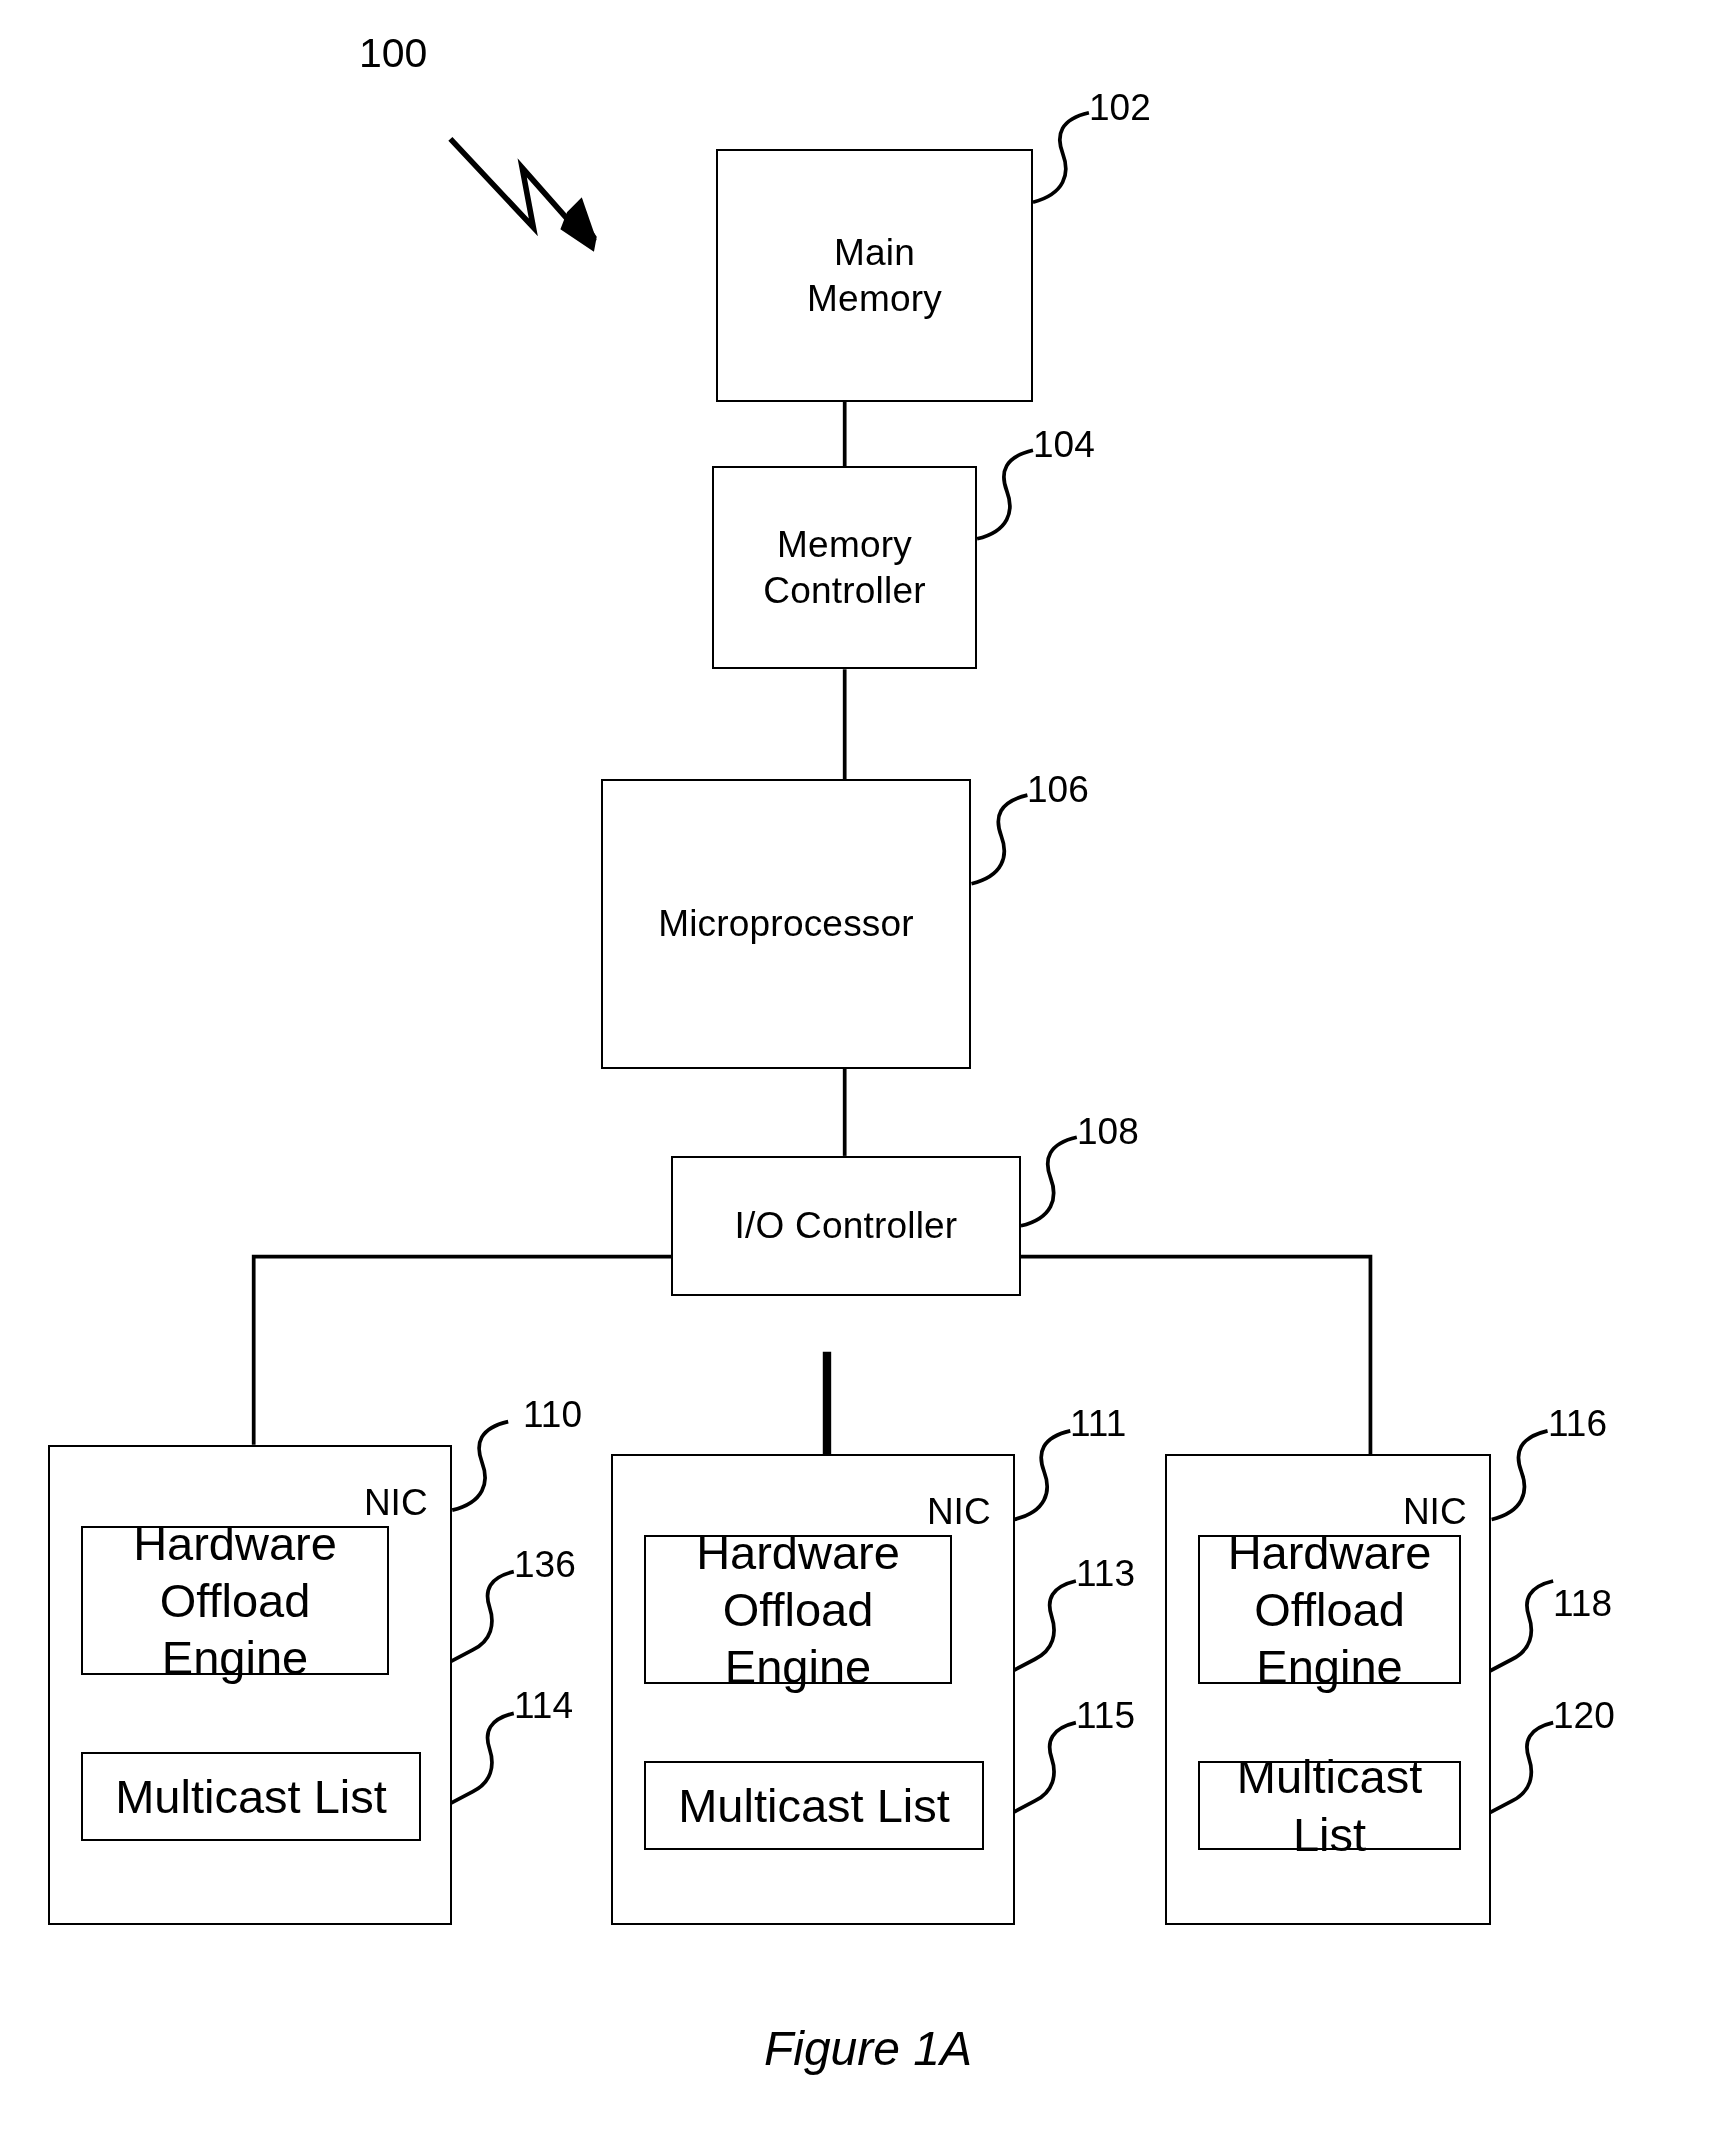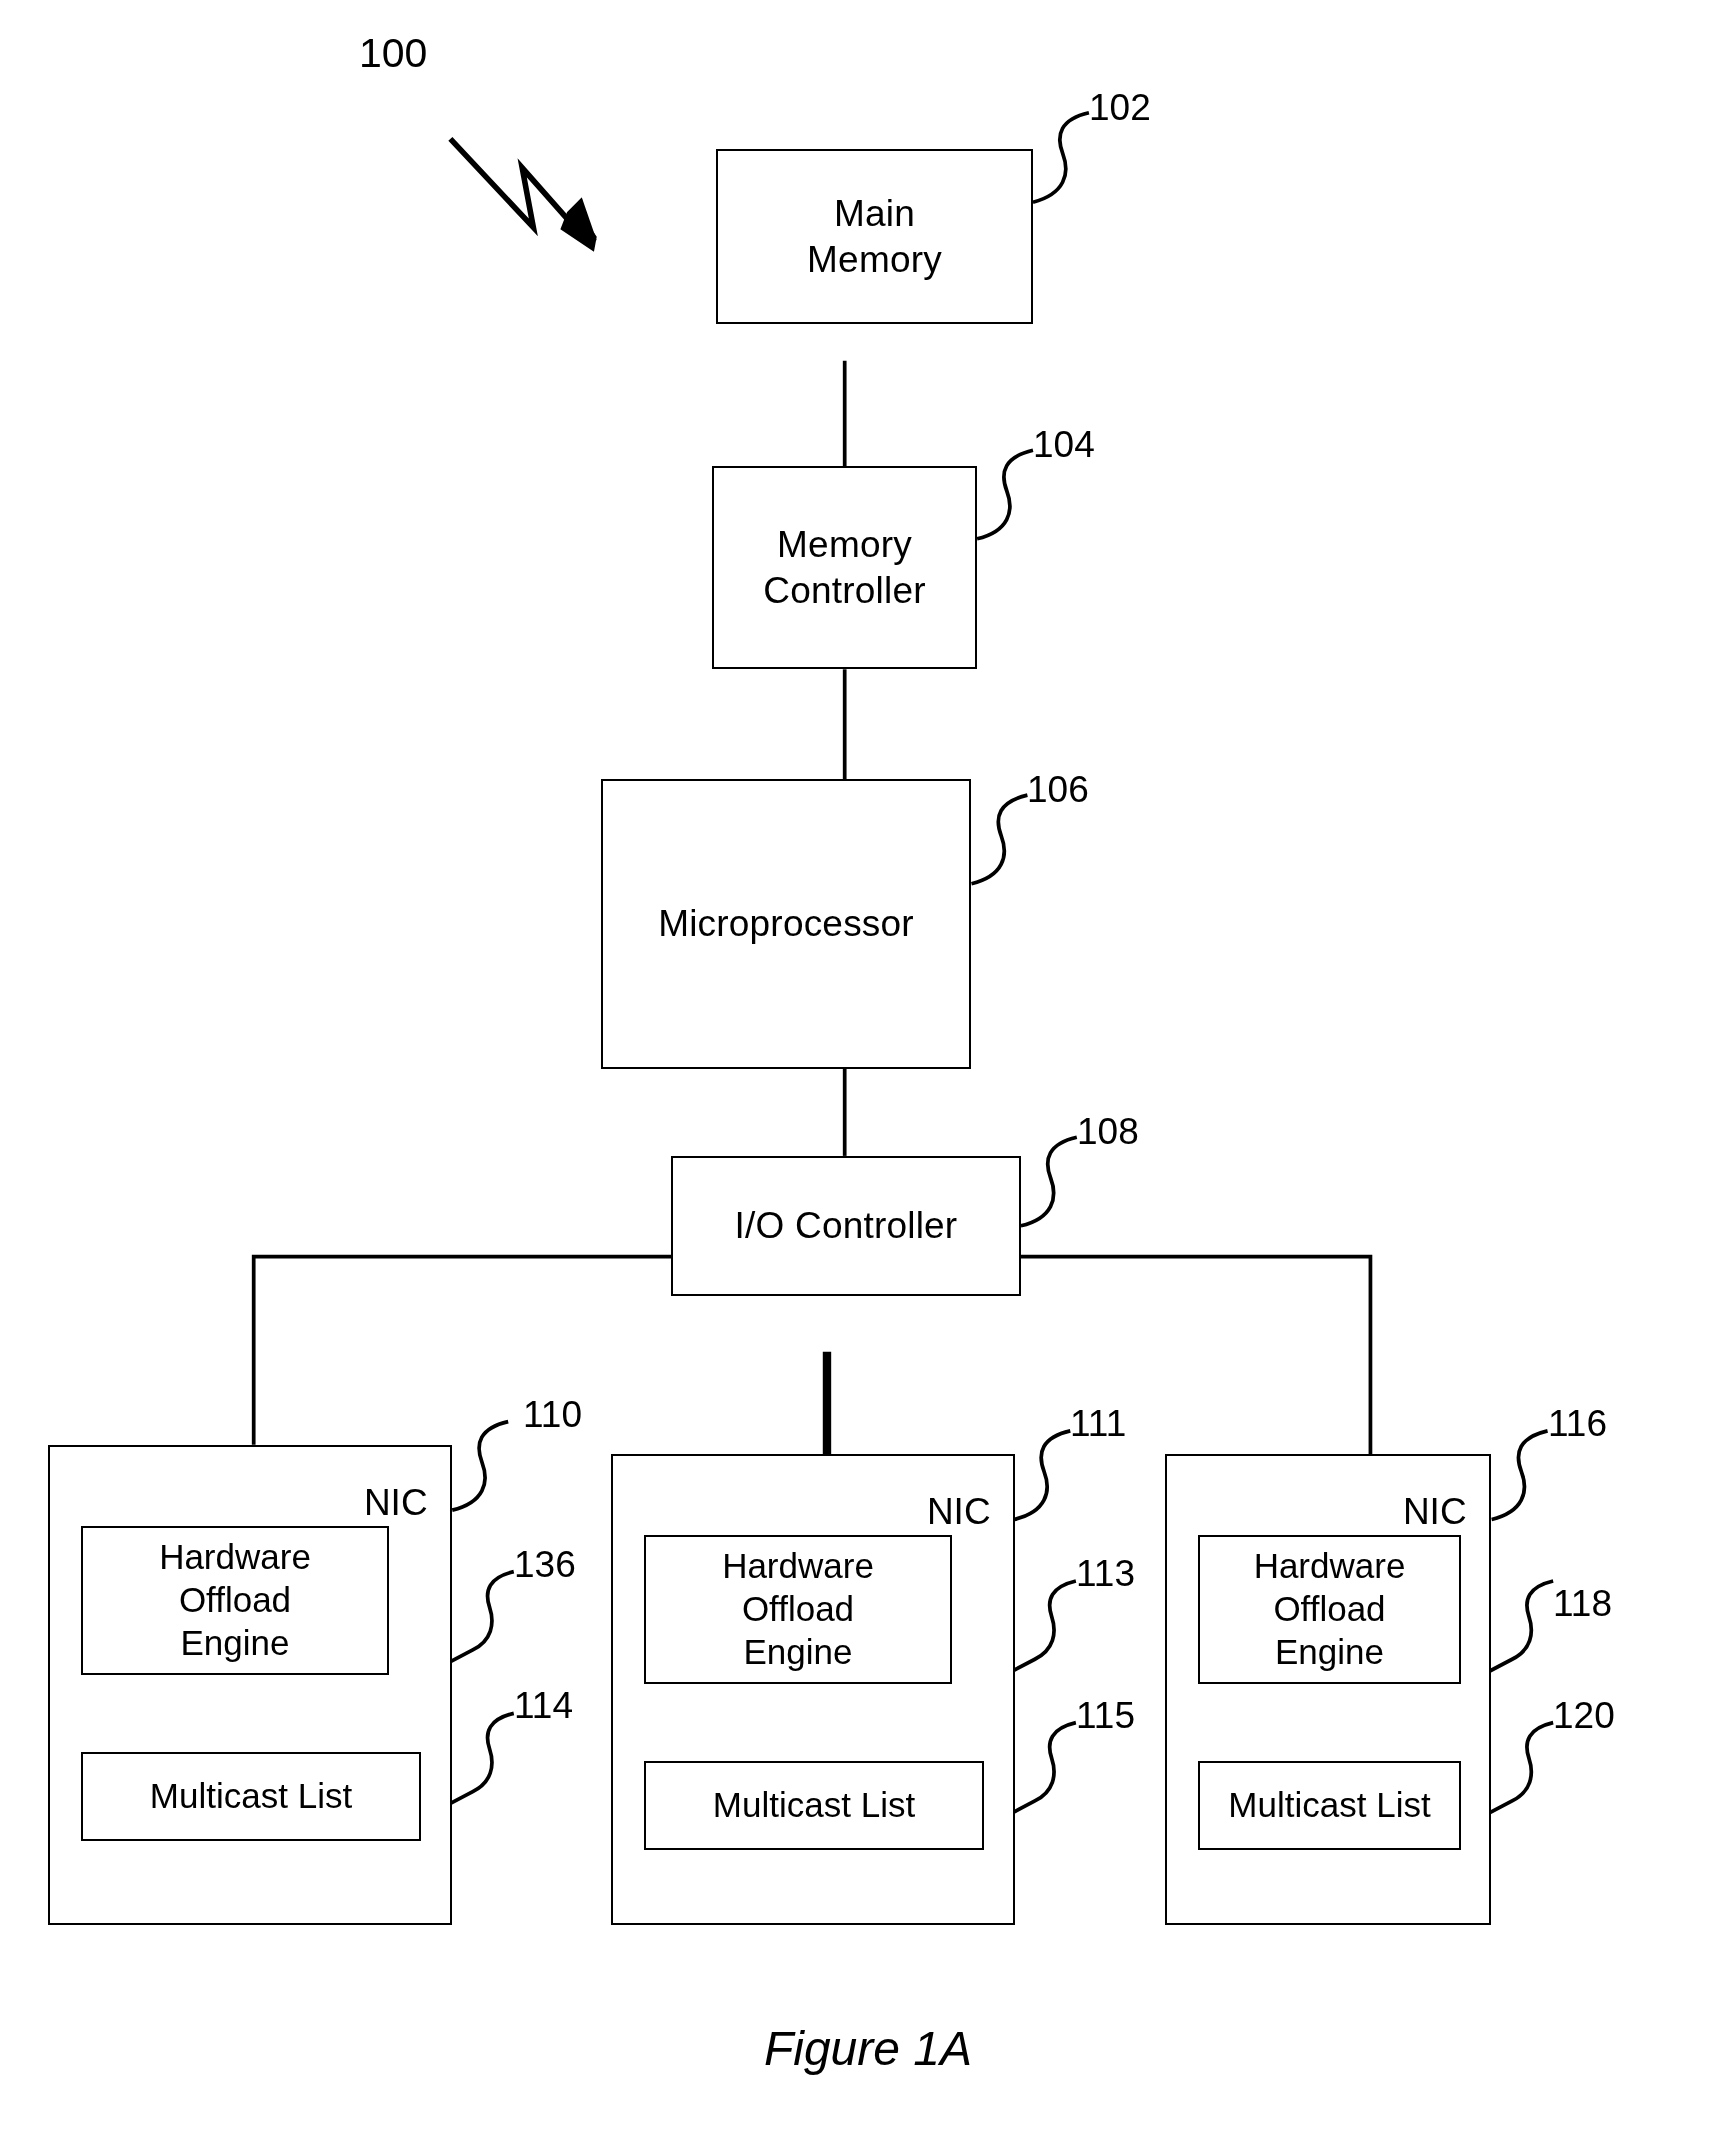--- a/index.html
+++ b/index.html
@@ -60,21 +60,21 @@
     box-sizing: border-box;
     border: 2.8px solid #000000;
     background: #ffffff;
     display: flex;
     align-items: center;
     justify-content: center;
     text-align: center;
     line-height: 1.22;
   }
   .inner-label {
-    font-size: 35px;
+    font-size: 47px;
     white-space: pre-line;
   }
   .ref-num {
     position: absolute;
     font-size: 37px;
     white-space: nowrap;
   }
   .system-num {
     position: absolute;
     font-size: 41px;
@@ -128,21 +128,21 @@
     <path d="M 1053 1810 L 1110 1780 C 1130 1770 1134 1752 1128 1734 C 1122 1716 1128 1702 1154 1696" fill="none" stroke="#000" stroke-width="4"></path>
     <path d="M 1053 1962 L 1110 1932 C 1130 1922 1134 1904 1128 1886 C 1122 1868 1128 1854 1154 1848" fill="none" stroke="#000" stroke-width="4"></path>
 
     <path d="M 1600 1630 C 1634 1622 1640 1600 1632 1579 C 1624 1558 1630 1542 1660 1535" fill="none" stroke="#000" stroke-width="4"></path>
     <path d="M 1565 1810 L 1622 1780 C 1642 1770 1646 1752 1640 1734 C 1634 1716 1640 1702 1666 1696" fill="none" stroke="#000" stroke-width="4"></path>
     <path d="M 1565 1962 L 1622 1932 C 1642 1922 1646 1904 1640 1886 C 1634 1868 1640 1854 1666 1848" fill="none" stroke="#000" stroke-width="4"></path>
   </svg>
 
   <div class="system-num" style="left:359px; top:30px;">100</div>
 
-  <div class="node-box" style="left:716px; top:149px; width:317px; height:175px;">
+  <div class="node-box" style="left:716px; top:149px; width:317px; height:253px;">
     <div class="node-label">Main
 Memory</div>
   </div>
   <div class="ref-num" style="left:1089px; top:87px;">102</div>
 
   <div class="node-box" style="left:712px; top:466px; width:265px; height:203px;">
     <div class="node-label">Memory
 Controller</div>
   </div>
   <div class="ref-num" style="left:1033px; top:424px;">104</div>

